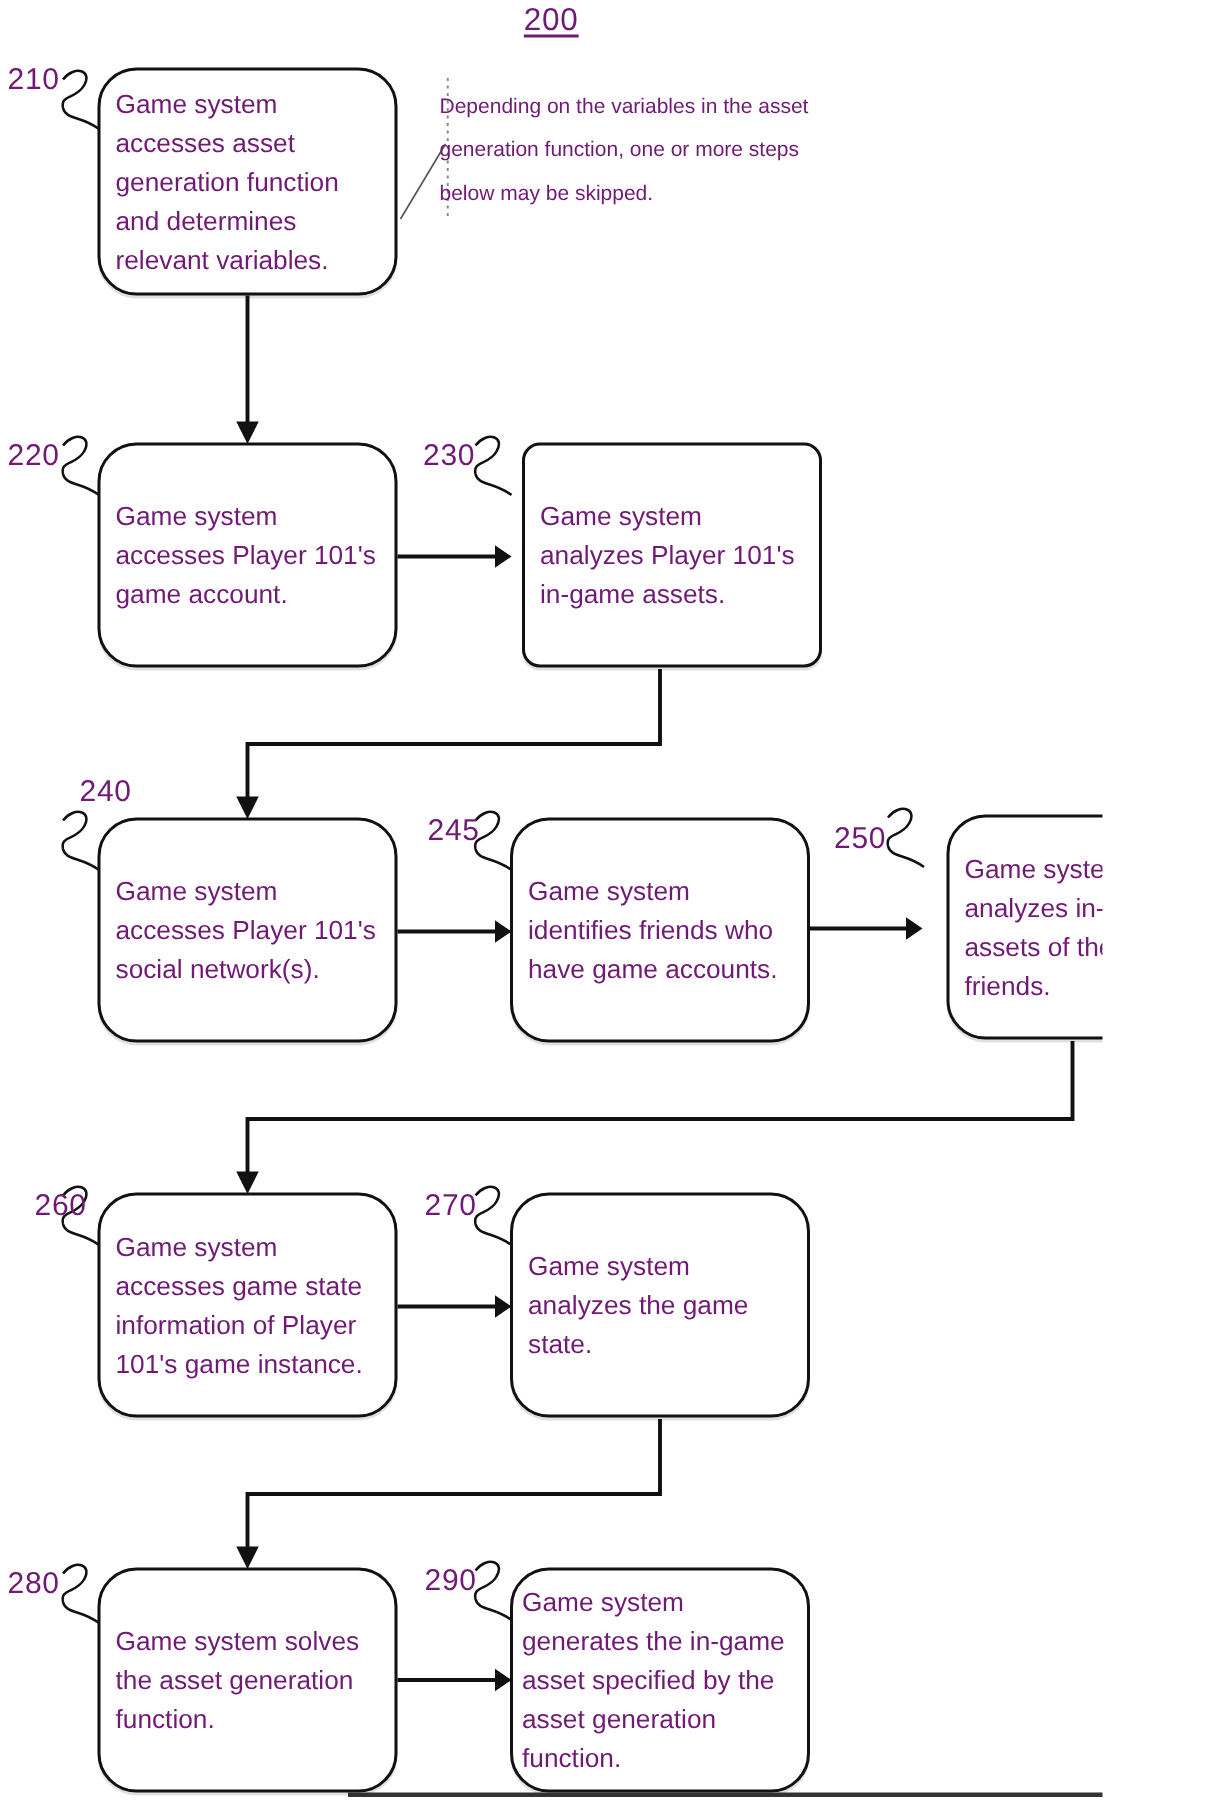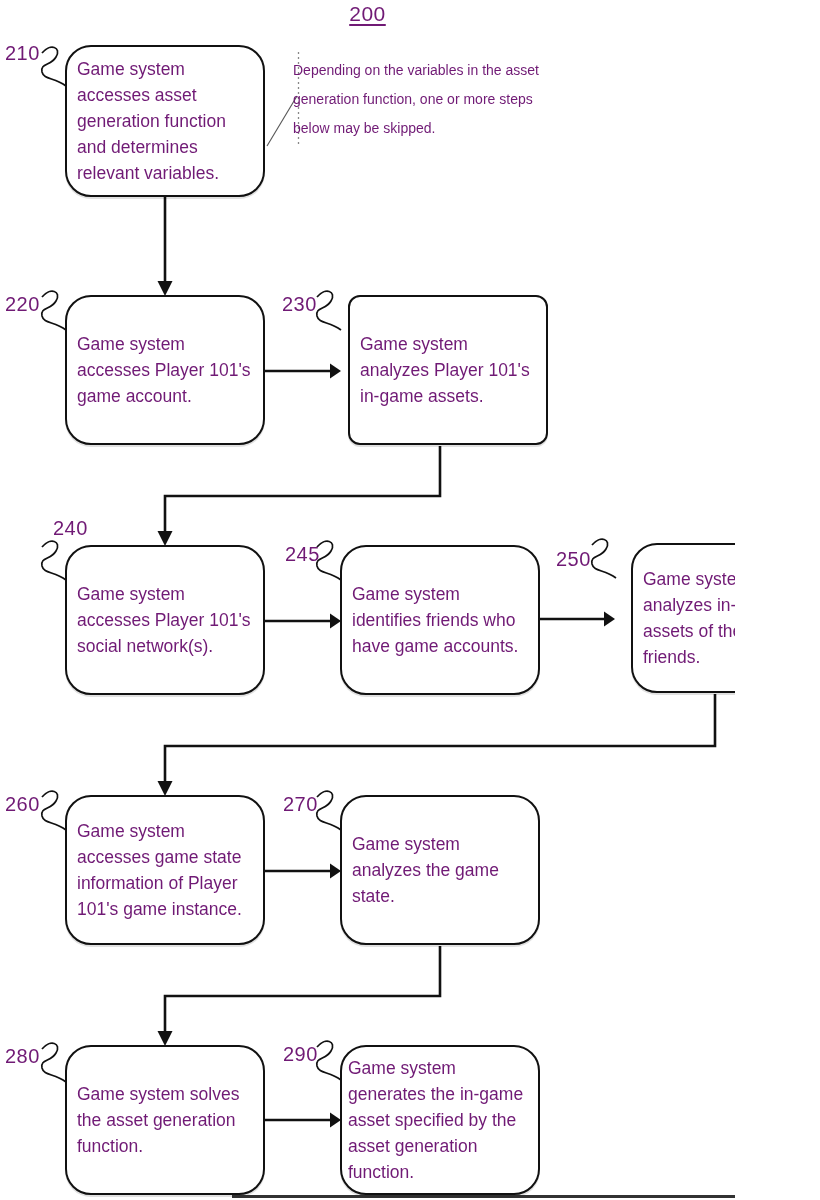--- a/index.html
+++ b/index.html
@@ -123,21 +123,21 @@
     <path class="conn" d="M265,1120 L330,1120"></path>
     <polygon class="head" points="330,1112.5 330,1127.5 341,1120"></polygon>
   </svg>
 
   <span class="ref-label" style="left:5px;   top:42px;">210</span>
   <span class="ref-label" style="left:5px;   top:293px;">220</span>
   <span class="ref-label" style="left:282px; top:293px;">230</span>
   <span class="ref-label" style="left:5px;   top:517px;margin-left:48px;">240</span>
   <span class="ref-label" style="left:285px; top:543px;">245</span>
   <span class="ref-label" style="left:556px; top:548px;">250</span>
-  <span class="ref-label" style="left:5px;   top:793px;">260</span>
+  <span class="ref-label" style="left:23px;   top:793px;">260</span>
   <span class="ref-label" style="left:283px; top:793px;">270</span>
   <span class="ref-label" style="left:5px;   top:1045px;">280</span>
   <span class="ref-label" style="left:283px; top:1043px;">290</span>
 
   <div class="flow-box" style="left:65px;  top:45px;  height:152px;">
     <div class="box-text">Game system accesses asset generation function and determines relevant variables.</div>
   </div>
   <div class="flow-box" style="left:65px;  top:295px;">
     <div class="box-text">Game system accesses Player 101's game account.</div>
   </div>

